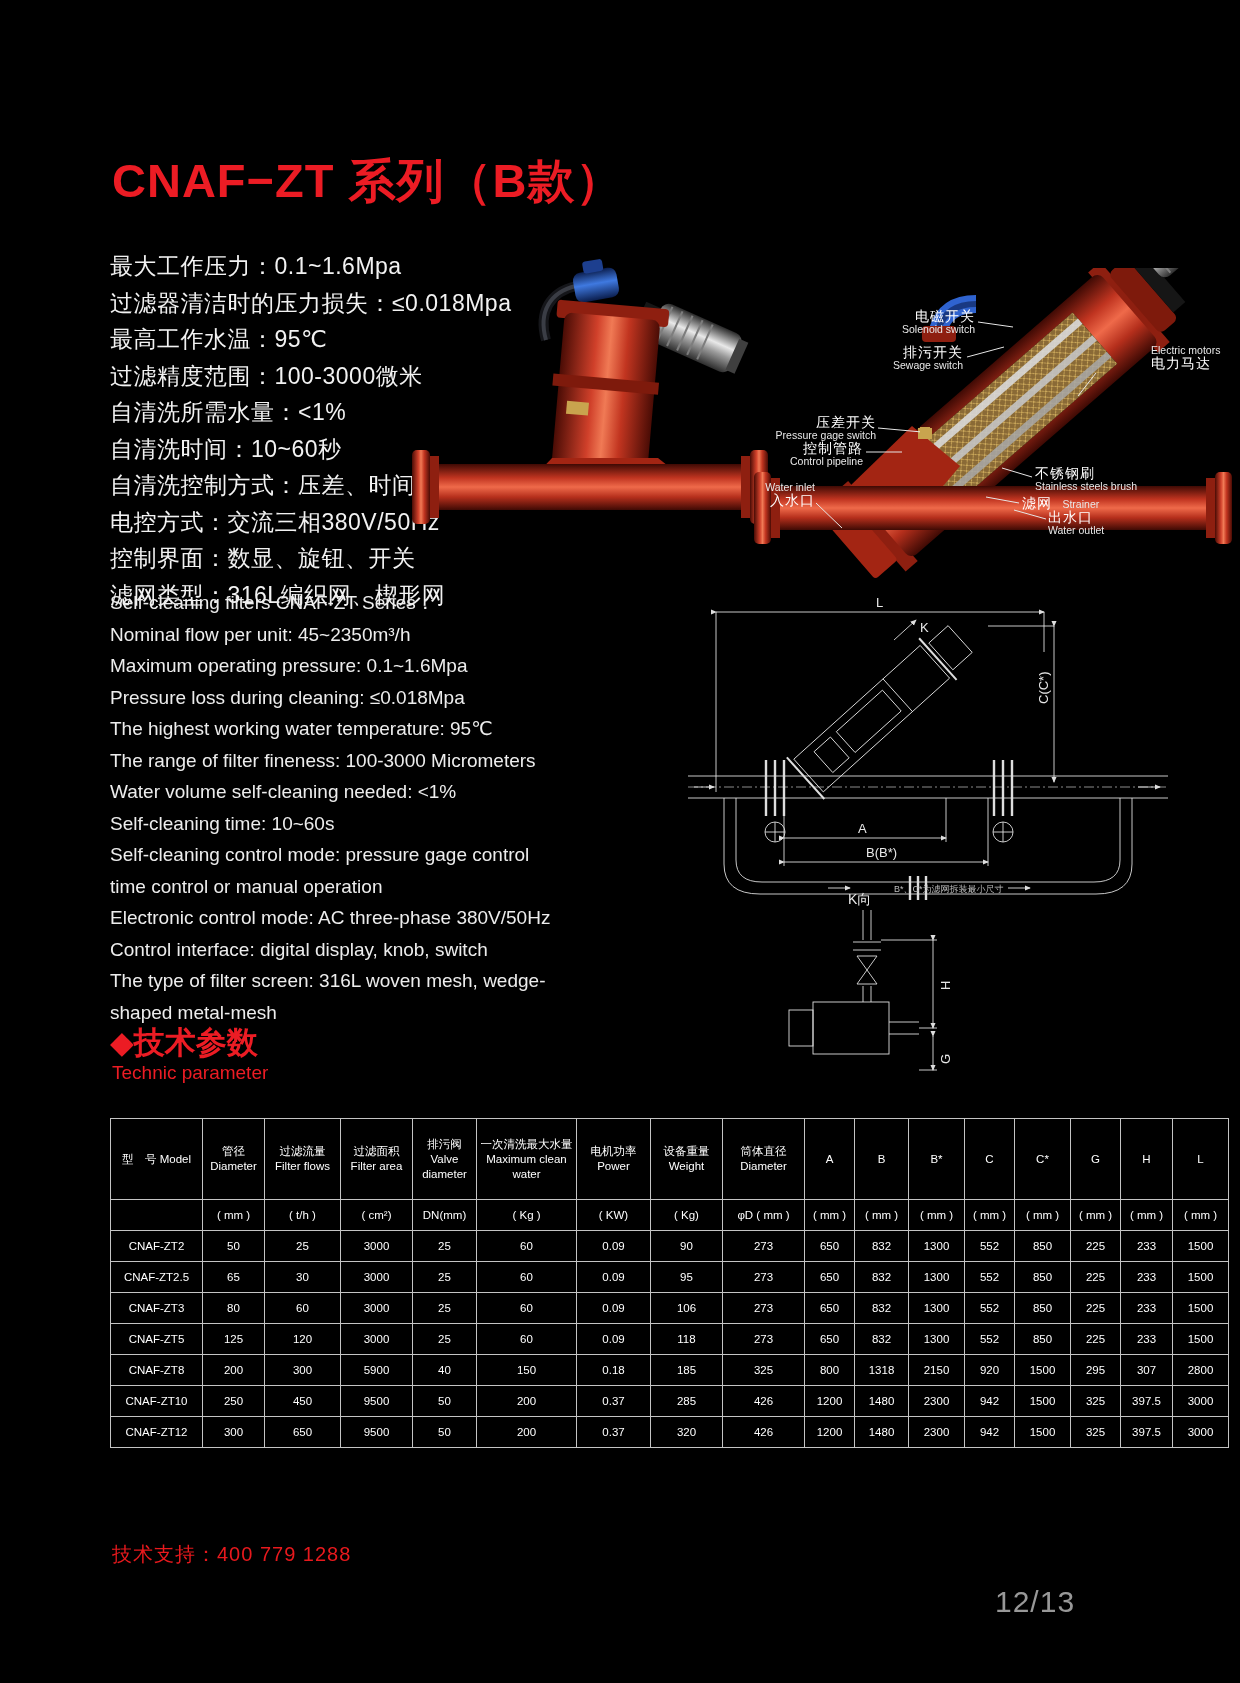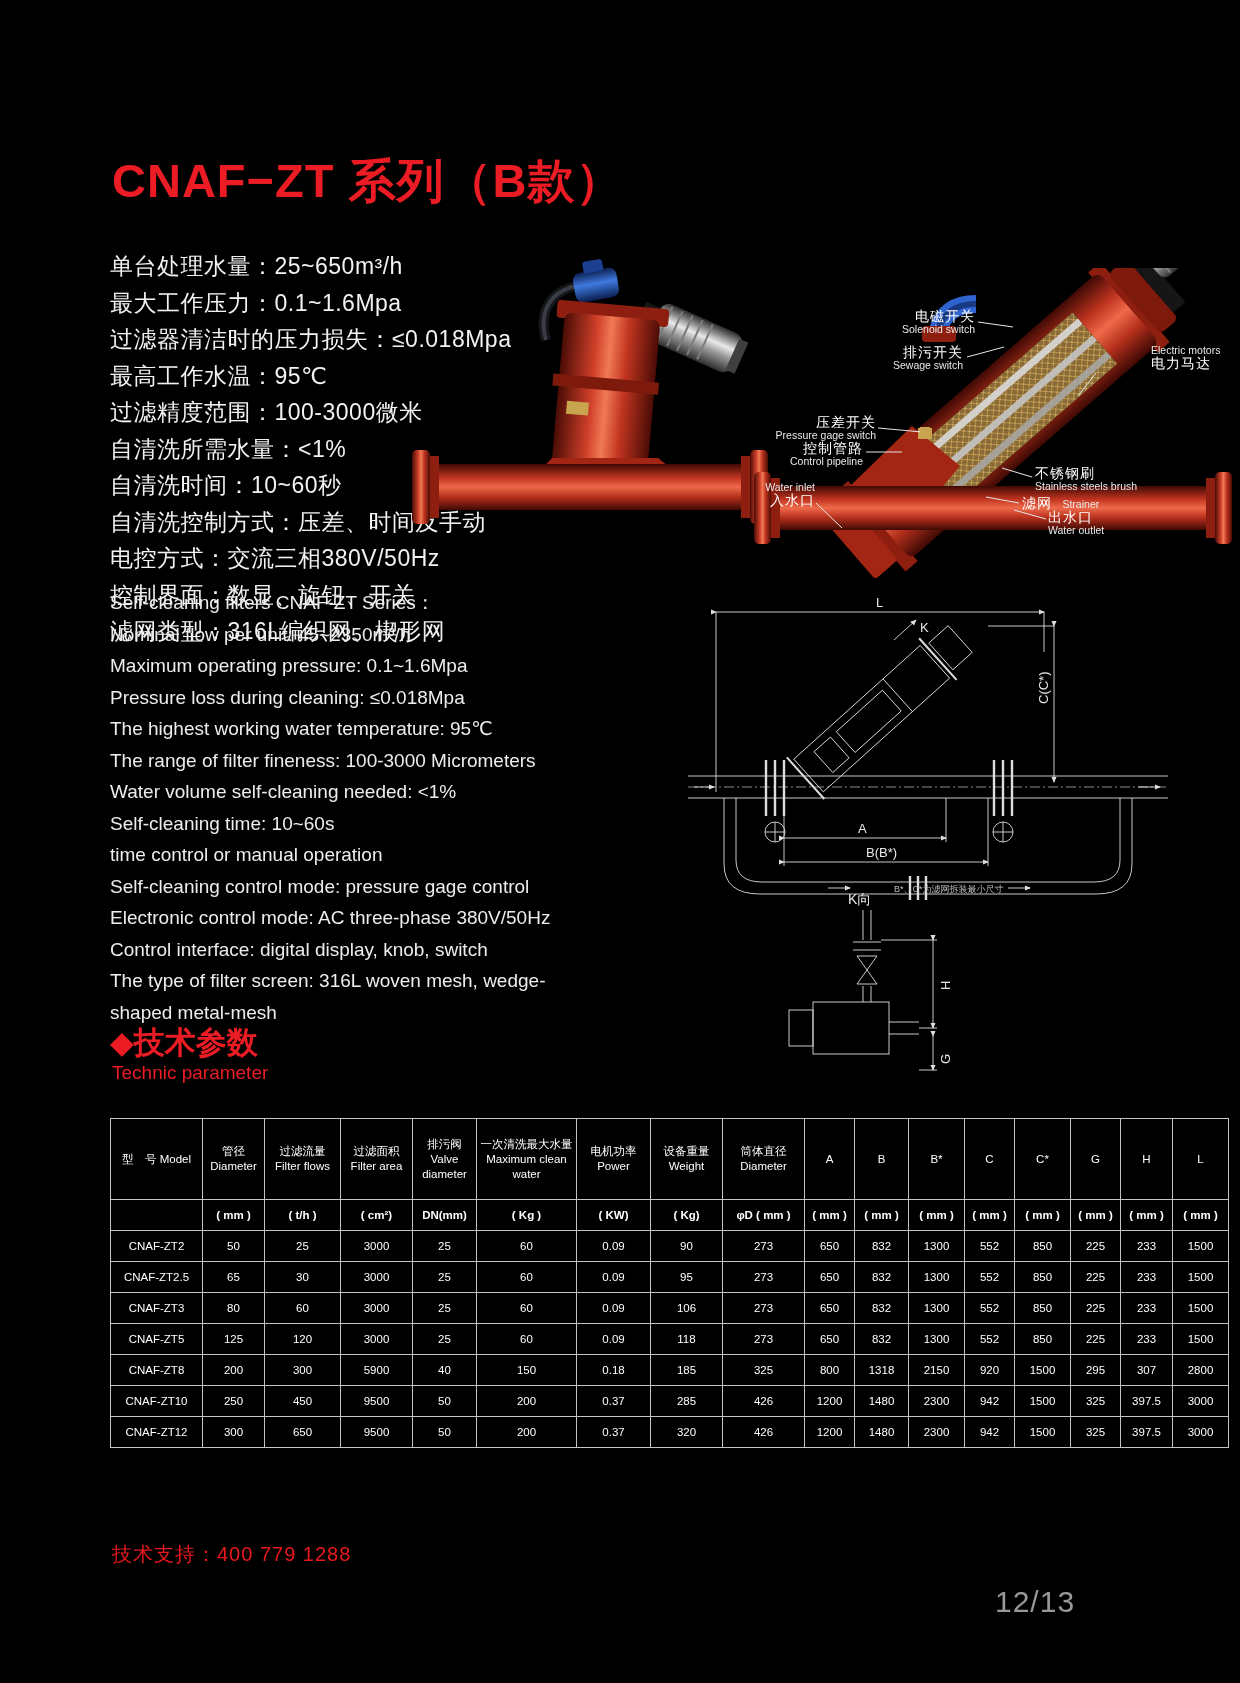--- a/index.html
+++ b/index.html
@@ -14,41 +14,40 @@
   
   #tech-head{left:110px;top:1022px;color:#ec1c24;font-size:31px;font-weight:bold;}
   #tech-sub{left:112px;top:1062px;color:#ec1c24;font-size:19px;}
   
   #tbl-wrap{left:110px;top:1118px;}
   table{border-collapse:collapse;table-layout:fixed;width:1026px;background:#000;}
   th,td{border:1px solid #c4c4c4;color:#fff;text-align:center;vertical-align:middle;
         font-size:11.5px;font-weight:normal;padding:0 1px;overflow:hidden;}
   thead tr.hdr th{height:80px;}
   thead tr.hdr th div{line-height:15px;}
-  tr.unit td{height:30px;font-weight:bold;}
+  tr.unit td{height:30px;}
   tbody td{height:30px;}
   
   .callout{position:absolute;color:#fff;line-height:13px;}
   .callout .cn{font-size:14px;display:block;letter-spacing:1px;}
   .callout .en{font-size:10.5px;display:block;color:#e8e8e8;}
   .r{text-align:right;}
   .l{text-align:left;}
   
   #support{left:112px;top:1541px;color:#e8191d;font-size:20px;letter-spacing:1px;}
   #pagenum{left:995px;top:1585px;color:#989898;font-size:30px;letter-spacing:1px;}
 </style>
 </head>
 <body>
 
 <div id="page">
 
   <div class="abs" id="title">CNAF−ZT 系列（B款）</div>
 
   <div class="abs" id="specs-cn">
-      <div>单台处理水量：25~650m³/h</div>
       <div>最大工作压力：0.1~1.6Mpa</div>
       <div>过滤器清洁时的压力损失：≤0.018Mpa</div>
       <div>最高工作水温：95℃</div>
       <div>过滤精度范围：100-3000微米</div>
       <div>自清洗所需水量：&lt;1%</div>
       <div>自清洗时间：10~60秒</div>
       <div>自清洗控制方式：压差、时间及手动</div>
       <div>电控方式：交流三相380V/50Hz</div>
       <div>控制界面：数显、旋钮、开关</div>
       <div>滤网类型：316L编织网、楔形网</div>
@@ -56,22 +55,22 @@
 
   <div class="abs" id="specs-en">
       <div>Self-cleaning filters CNAF-ZT Series：</div>
       <div>Nominal flow per unit: 45~2350m³/h</div>
       <div>Maximum operating pressure: 0.1~1.6Mpa</div>
       <div>Pressure loss during cleaning: ≤0.018Mpa</div>
       <div>The highest working water temperature: 95℃</div>
       <div>The range of filter fineness: 100-3000 Micrometers</div>
       <div>Water volume self-cleaning needed: &lt;1%</div>
       <div>Self-cleaning time: 10~60s</div>
+      <div>Self-cleaning control mode: pressure gage control</div>
       <div>time control or manual operation</div>
-      <div>Self-cleaning control mode: pressure gage control</div>
       <div>Electronic control mode: AC three-phase 380V/50Hz</div>
       <div>Control interface: digital display, knob, switch</div>
       <div>The type of filter screen: 316L woven mesh, wedge-</div>
       <div>shaped metal-mesh</div>
     </div>
 
   <svg class="abs" style="left:400px;top:252px;" width="390" height="330" viewBox="0 0 390 330">
     <defs>
       <linearGradient id="redV" x1="0" y1="0" x2="0" y2="1">
         <stop offset="0" stop-color="#3f0a04"></stop>

